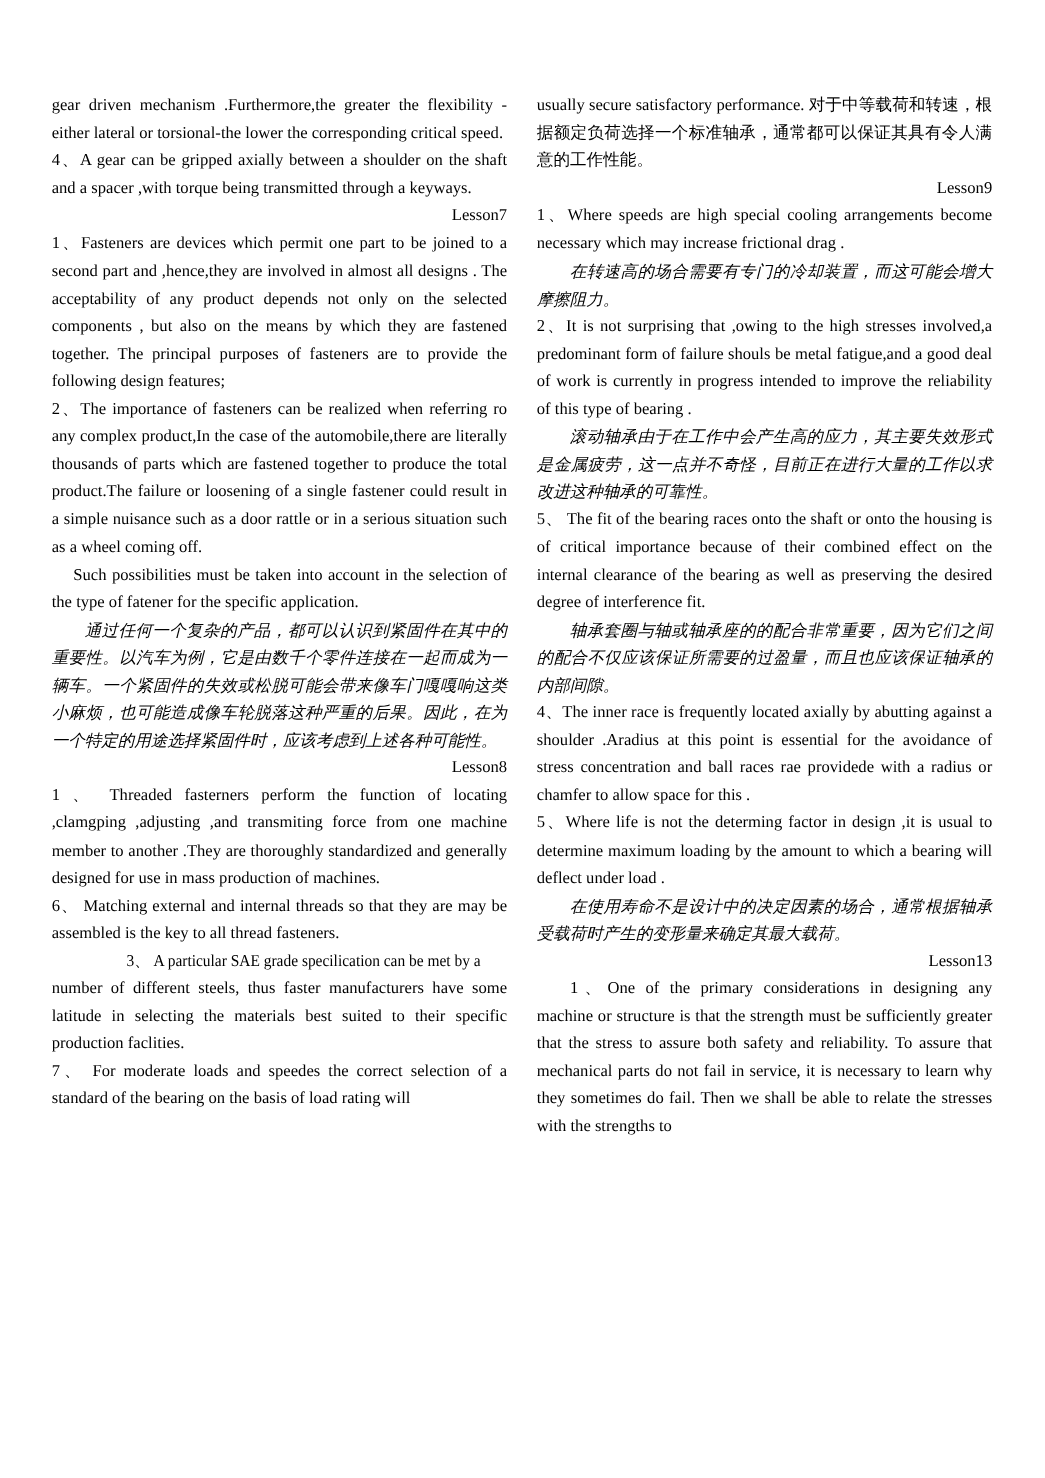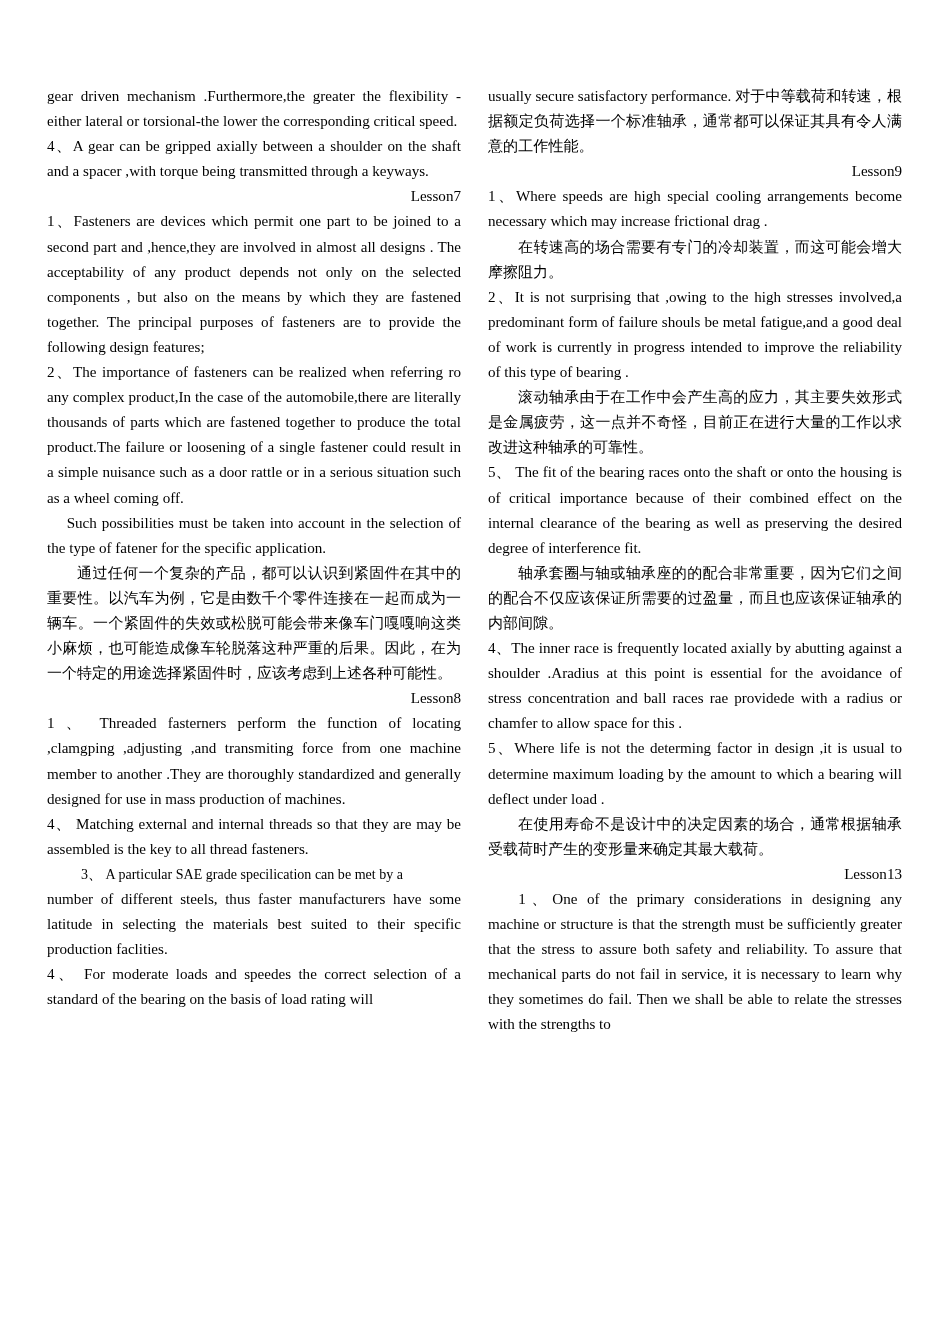--- a/index.html
+++ b/index.html
@@ -40,29 +40,30 @@
     -webkit-hyphens: none;
     hyphens: none;
     word-spacing: normal;
   }
   
   .para.j {
     text-align: justify;
   }
   
   .para.l {
-    text-align: center;
+    text-align: right;
   }
   
   .para.cn {
     font-family: "DejaVu Sans", "Liberation Sans", sans-serif;
     font-size: 15.0px;
     line-height: 25.1px;
     text-align: justify;
     letter-spacing: 0;
+    font-style: italic;
   }
   .indent2 {
     text-indent: 2em;
   }
   .indent1 {
     text-indent: 1.3em;
   }
   
   .condensed {
     display: inline-block;
@@ -97,27 +98,27 @@
       <p class="para j">2、The importance of fasteners can be realized when referring ro any complex product,In the case of the automobile,there are literally thousands of parts which are fastened together to produce the total product.The failure or loosening of a single fastener could result in a simple nuisance such as a door rattle or in a serious situation such as a wheel coming off.</p>
 
       <p class="para j indent1">Such possibilities must be taken into account in the selection of the type of fatener for the specific application.</p>
 
       <p class="para cn indent2">通过任何一个复杂的产品，都可以认识到紧固件在其中的重要性。以汽车为例，它是由数千个零件连接在一起而成为一辆车。一个紧固件的失效或松脱可能会带来像车门嘎嘎响这类小麻烦，也可能造成像车轮脱落这种严重的后果。因此，在为一个特定的用途选择紧固件时，应该考虑到上述各种可能性。</p>
 
       <p class="lesson">Lesson8</p>
 
       <p class="para j">1 、 Threaded fasterners perform the function of locating ,clamgping ,adjusting ,and transmiting force from one machine member to another .They are thoroughly standardized and generally designed for use in mass production of machines.</p>
 
-      <p class="para j">4、 Matching external and internal threads so that they are may be assembled is the key to all thread fasteners.</p>
+      <p class="para j">6、 Matching external and internal threads so that they are may be assembled is the key to all thread fasteners.</p>
 
       <p class="para l"><span class="condensed">3、   A    particular SAE grade specilication can be met by a</span></p>
 
       <p class="para j">number of different steels, thus faster manufacturers have some latitude in selecting the materials best suited to their specific production faclities.</p>
 
-      <p class="para j">4、 For moderate loads and speedes the correct selection of a standard of the bearing   on the basis of load rating will</p>
+      <p class="para j">7、 For moderate loads and speedes the correct selection of a standard of the bearing   on the basis of load rating will</p>
 
     </div>
 
     <div class="column">
 
       <p class="para j">usually secure satisfactory performance. 对于中等载荷和转速，根据额定负荷选择一个标准轴承，通常都可以保证其具有令人满意的工作性能。</p>
 
 
       <p class="lesson">Lesson9</p>
 

